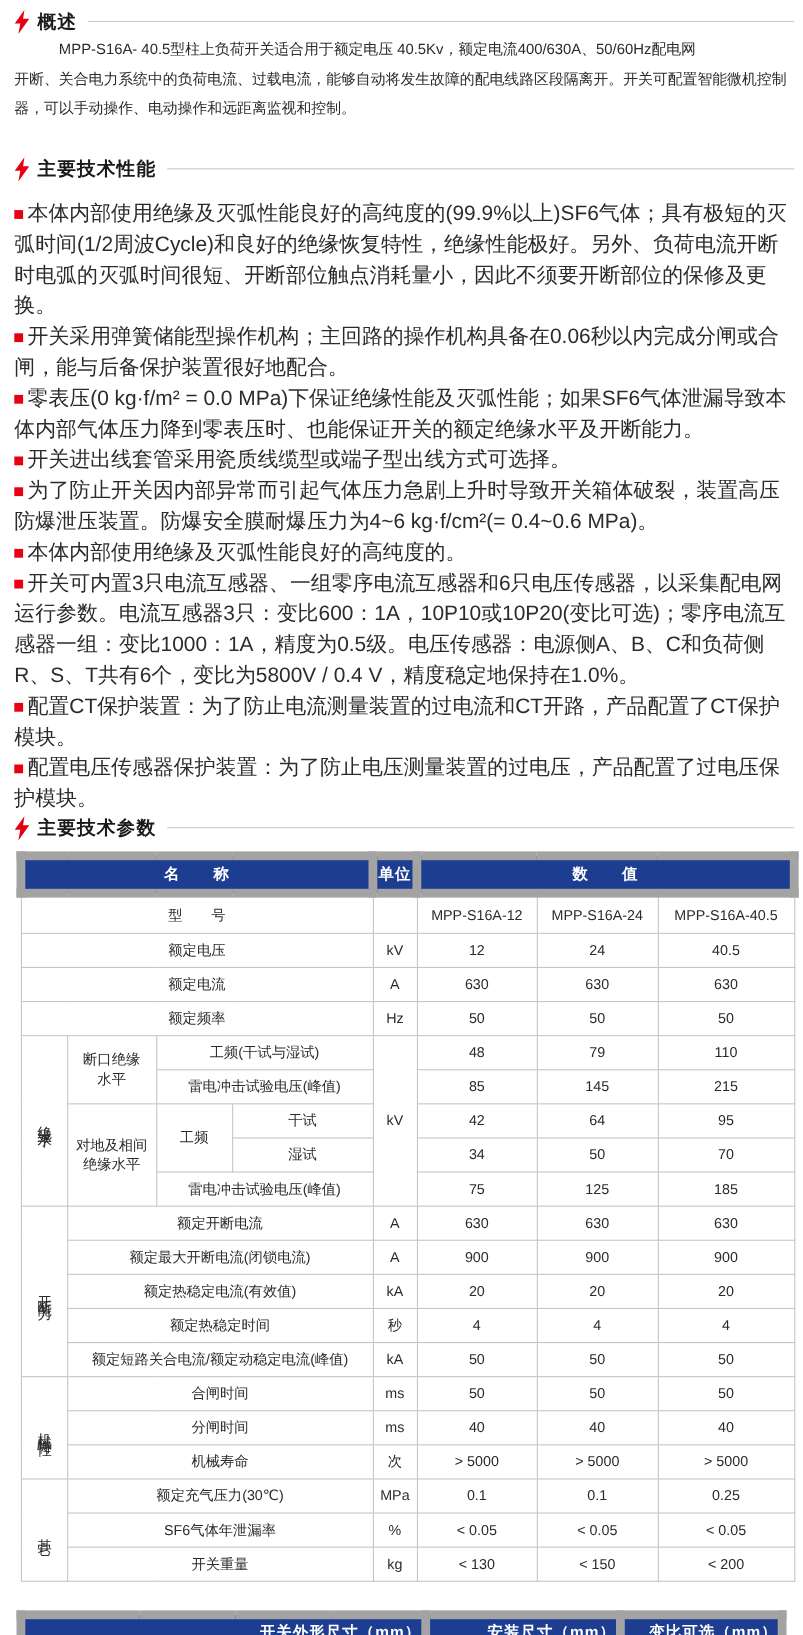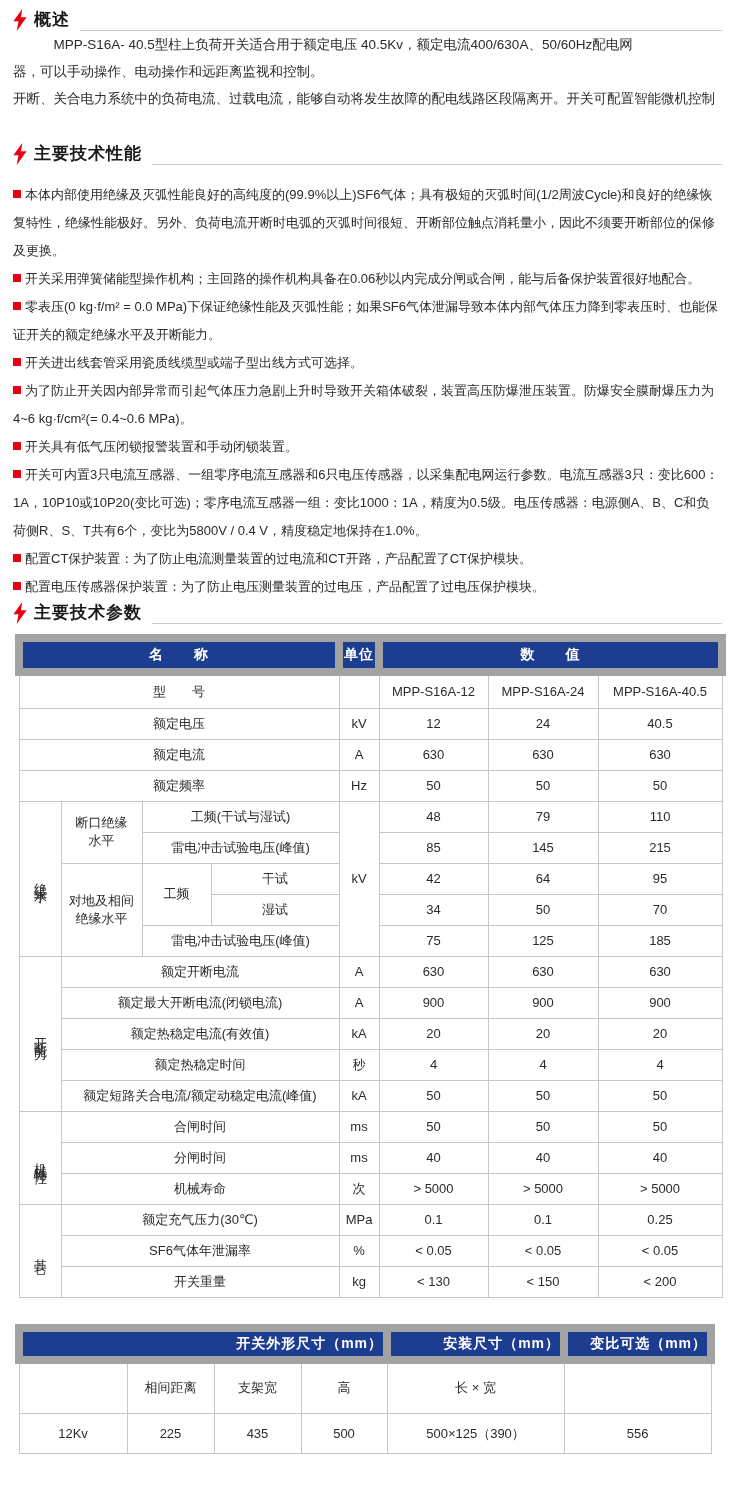--- a/index.html
+++ b/index.html
@@ -6,30 +6,30 @@
     --red:#e60012; --blue:#1c3d90; --border:#c6c6c6; --text:#333;
   }
   *{box-sizing:border-box;margin:0;padding:0;}
   html,body{background:#fff;}
   body{
     width:730px; font-family:"Liberation Sans","DejaVu Sans",sans-serif;
     color:var(--text); position:relative;
   }
   .page{padding:8px 8px 0 13px;}
   
-  .sec-head{display:flex;align-items:flex-end;margin-top:0;}
+  .sec-head{display:flex;align-items:center;margin-top:0;}
   .sec-head .bolt{flex:0 0 auto;margin-right:7px;display:block;}
   .sec-head .t{font-size:17px;font-weight:bold;color:#1a1a1a;letter-spacing:1px;white-space:nowrap;}
   .sec-head .rule{flex:1 1 auto;height:1px;background:#c9c9c9;margin-left:10px;}
   
   .overview-body{margin:0 0 0 0;font-size:13.5px;line-height:27px;color:#2b2b2b;}
   .overview-body .ln.first{text-indent:3em;}
   
   .bullets{margin:16px 0 0 0;}
-  .bullet{font-size:13px;line-height:28px;color:#2b2b2b;}
+  .bullet{font-size:19px;line-height:28px;color:#2b2b2b;}
   .bullet .sq{display:inline-block;width:8px;height:8px;background:var(--red);margin-right:4px;vertical-align:1px;}
   
   table{border-collapse:collapse;table-layout:fixed;}
   td{border:1px solid var(--border);font-size:13px;text-align:center;vertical-align:middle;color:#2b2b2b;padding:2px 3px;}
   th{background:var(--blue);color:#fff;font-size:14px;font-weight:bold;border:8px solid #a3a3a3;letter-spacing:1px;}
   .main-table{margin:10px 0 0 2px;width:703px;}
   .main-table thead th{height:34px;}
   .main-table td{height:31px;}
   .main-table tr.model-row td{height:36px;}
   .vert{writing-mode:vertical-rl;text-orientation:upright;letter-spacing:3px;}
@@ -47,38 +47,38 @@
 
   <div class="sec-head">
     <svg class="bolt" width="14" height="22" viewBox="0 0 12 20">
       <polygon points="8,0 0,11.2 4.6,11.2 3,20 12,7.4 6.9,7.4" fill="#e60012"></polygon>
     </svg>
     <span class="t">概述</span>
     <span class="rule"></span>
   </div>
   <div class="overview-body">
     <div class="ln first">MPP-S16A- 40.5型柱上负荷开关适合用于额定电压 40.5Kv，额定电流400/630A、50/60Hz配电网</div>
+    <div class="ln">开断、关合电力系统中的负荷电流、过载电流，能够自动将发生故障的配电线路区段隔离开。开关可配置智能微机控制</div>
     <div class="ln">器，可以手动操作、电动操作和远距离监视和控制。</div>
-    <div class="ln">开断、关合电力系统中的负荷电流、过载电流，能够自动将发生故障的配电线路区段隔离开。开关可配置智能微机控制</div>
   </div>
 
   <div class="sec-head" style="margin-top:30px;">
     <svg class="bolt" width="14" height="22" viewBox="0 0 12 20">
       <polygon points="8,0 0,11.2 4.6,11.2 3,20 12,7.4 6.9,7.4" fill="#e60012"></polygon>
     </svg>
     <span class="t">主要技术性能</span>
     <span class="rule"></span>
   </div>
   <div class="bullets">
     <div class="bullet"><span class="sq"></span><span>本体内部使用绝缘及灭弧性能良好的高纯度的(99.9%以上)SF6气体；具有极短的灭弧时间(1/2周波Cycle)和良好的绝缘恢复特性，绝缘性能极好。另外、负荷电流开断时电弧的灭弧时间很短、开断部位触点消耗量小，因此不须要开断部位的保修及更换。</span></div>
     <div class="bullet"><span class="sq"></span><span>开关采用弹簧储能型操作机构；主回路的操作机构具备在0.06秒以内完成分闸或合闸，能与后备保护装置很好地配合。</span></div>
     <div class="bullet"><span class="sq"></span><span>零表压(0 kg·f/m² = 0.0 MPa)下保证绝缘性能及灭弧性能；如果SF6气体泄漏导致本体内部气体压力降到零表压时、也能保证开关的额定绝缘水平及开断能力。</span></div>
     <div class="bullet"><span class="sq"></span><span>开关进出线套管采用瓷质线缆型或端子型出线方式可选择。</span></div>
     <div class="bullet"><span class="sq"></span><span>为了防止开关因内部异常而引起气体压力急剧上升时导致开关箱体破裂，装置高压防爆泄压装置。防爆安全膜耐爆压力为4~6 kg·f/cm²(= 0.4~0.6 MPa)。</span></div>
-    <div class="bullet"><span class="sq"></span><span>开关具有低气压闭锁报警装置和手动闭锁装置。</span></div>
+    <div class="bullet"><span class="sq"></span><span>本体内部使用绝缘及灭弧性能良好的高纯度的。</span></div>
     <div class="bullet"><span class="sq"></span><span>开关可内置3只电流互感器、一组零序电流互感器和6只电压传感器，以采集配电网运行参数。电流互感器3只：变比600：1A，10P10或10P20(变比可选)；零序电流互感器一组：变比1000：1A，精度为0.5级。电压传感器：电源侧A、B、C和负荷侧R、S、T共有6个，变比为5800V / 0.4 V，精度稳定地保持在1.0%。</span></div>
     <div class="bullet"><span class="sq"></span><span>配置CT保护装置：为了防止电流测量装置的过电流和CT开路，产品配置了CT保护模块。</span></div>
     <div class="bullet"><span class="sq"></span><span>配置电压传感器保护装置：为了防止电压测量装置的过电压，产品配置了过电压保护模块。</span></div>
   </div>
 
   <div class="sec-head" style="">
     <svg class="bolt" width="14" height="22" viewBox="0 0 12 20">
       <polygon points="8,0 0,11.2 4.6,11.2 3,20 12,7.4 6.9,7.4" fill="#e60012"></polygon>
     </svg>
     <span class="t">主要技术参数</span>

